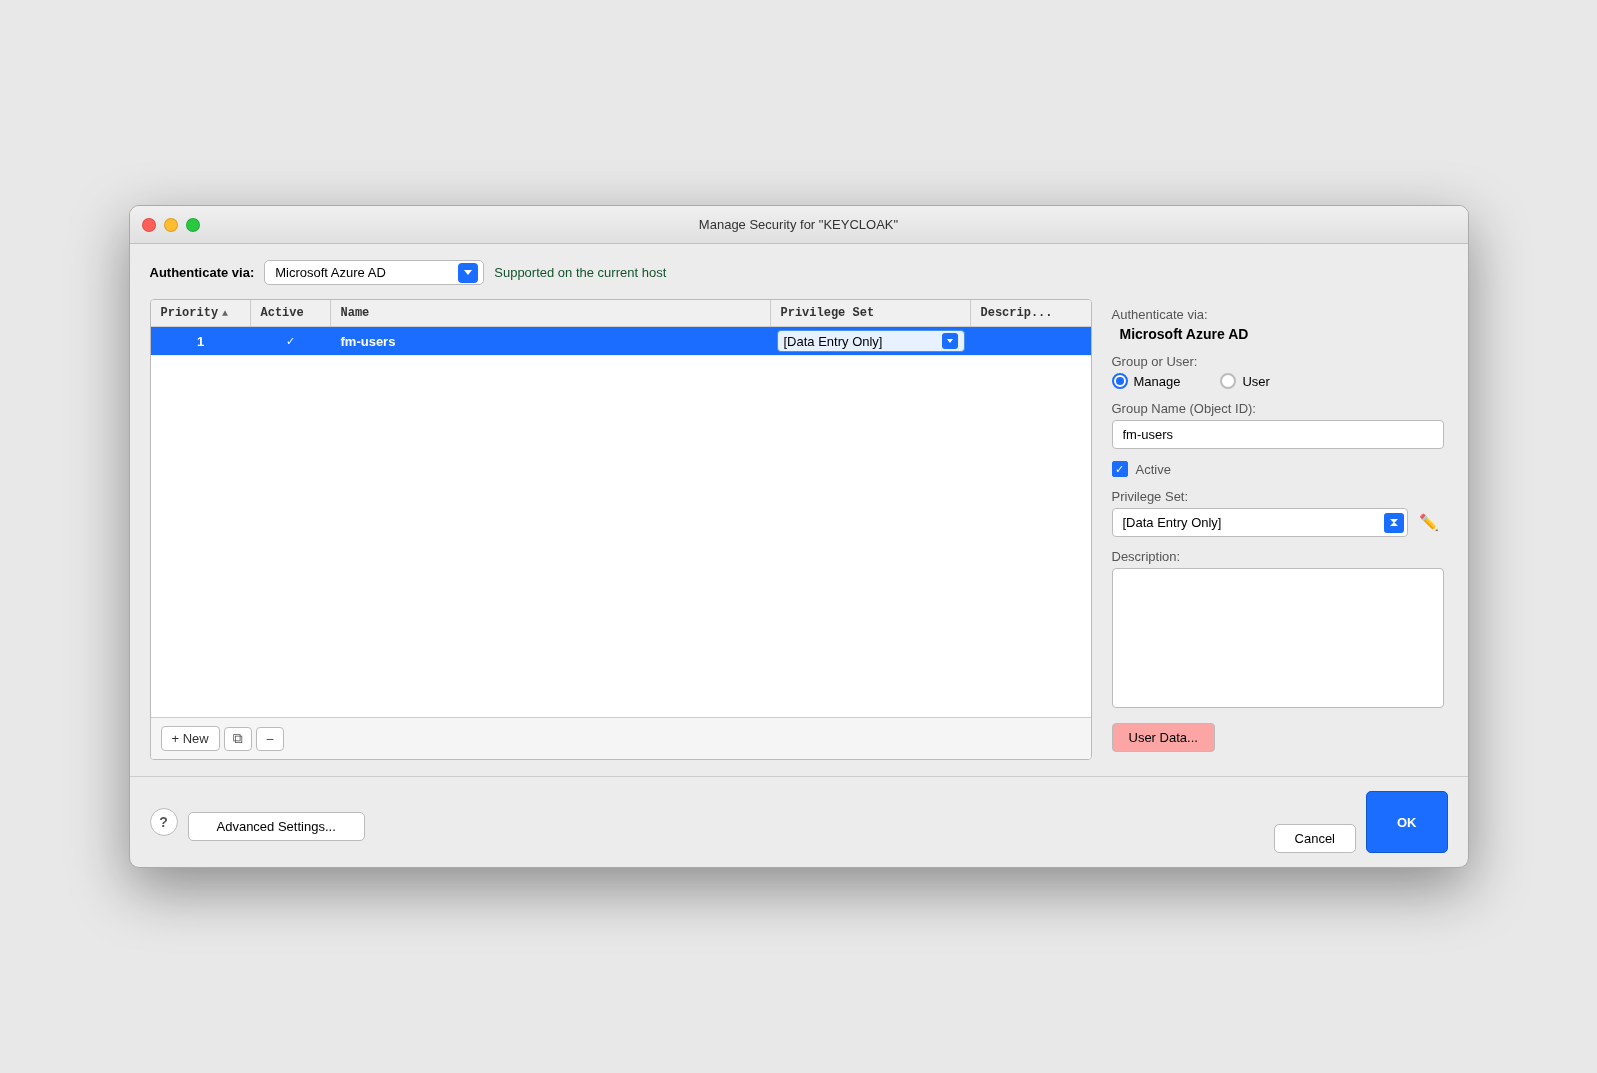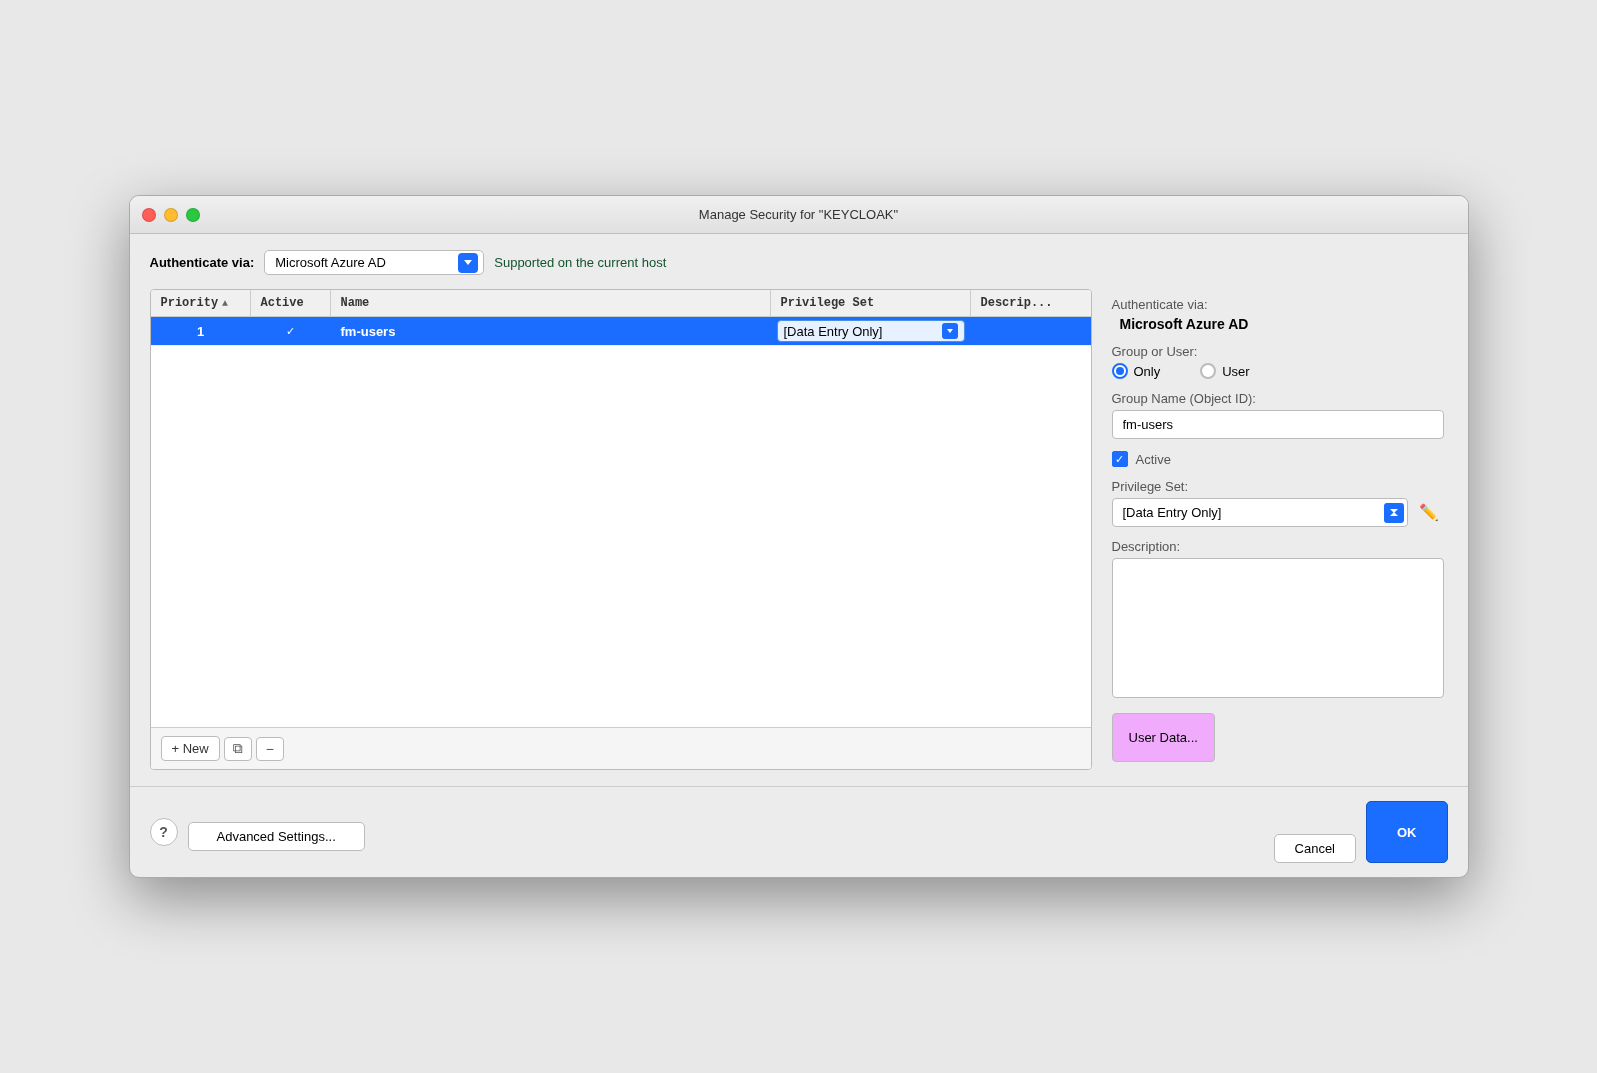--- a/index.html
+++ b/index.html
@@ -388,22 +388,22 @@
       padding: 6px 10px;
       border: 1px solid #bbb;
       border-radius: 4px;
       font-size: 13px;
       background: white;
       resize: none;
       outline: none;
       font-family: inherit;
     }
     .user-data-btn {
-      padding: 16px 16px;
-      background: #f0abfc;
+      padding: 6px 16px;
+      background: #fca5a5;
       border: 1px solid #bbb;
       border-radius: 4px;
       font-size: 13px;
       cursor: pointer;
       color: #000;
     }
     .bottom-bar {
       display: flex;
       justify-content: space-between;
       align-items: center;
@@ -555,21 +555,21 @@
         <div class="rp-section">
           <div class="rp-label">Authenticate via:</div>
           <div class="rp-value">Microsoft Azure AD</div>
         </div>
 
         <div class="rp-section">
           <div class="rp-label">Group or User:</div>
           <div class="radio-group">
             <label class="radio-item">
               <div class="radio-circle selected"></div>
-              <span>Only</span>
+              <span>Manage</span>
             </label>
             <label class="radio-item">
               <div class="radio-circle"></div>
               <span>User</span>
             </label>
           </div>
         </div>
 
         <div class="rp-section">
           <div class="rp-label">Group Name (Object ID):</div>

